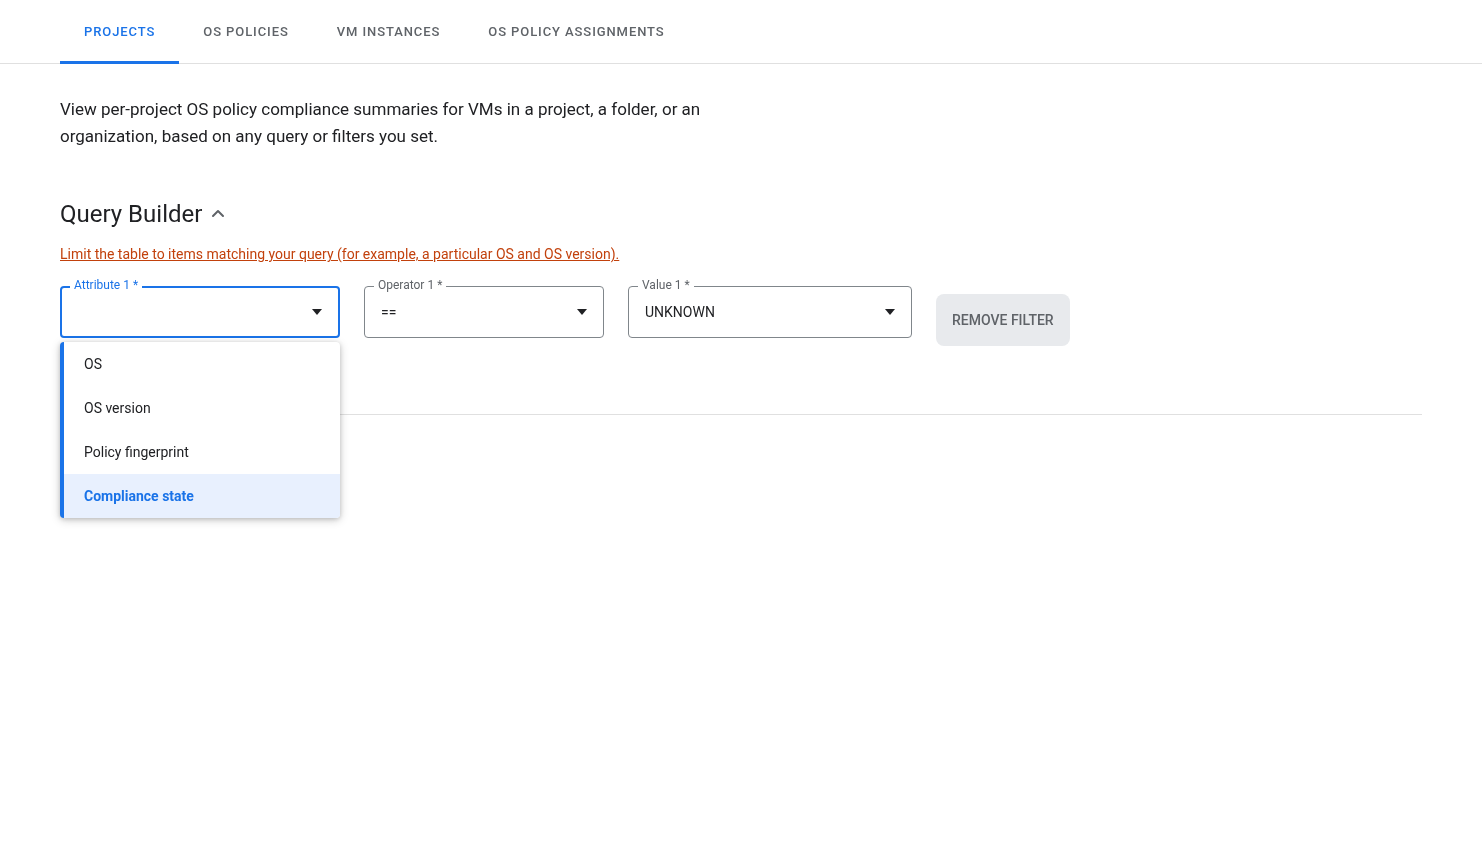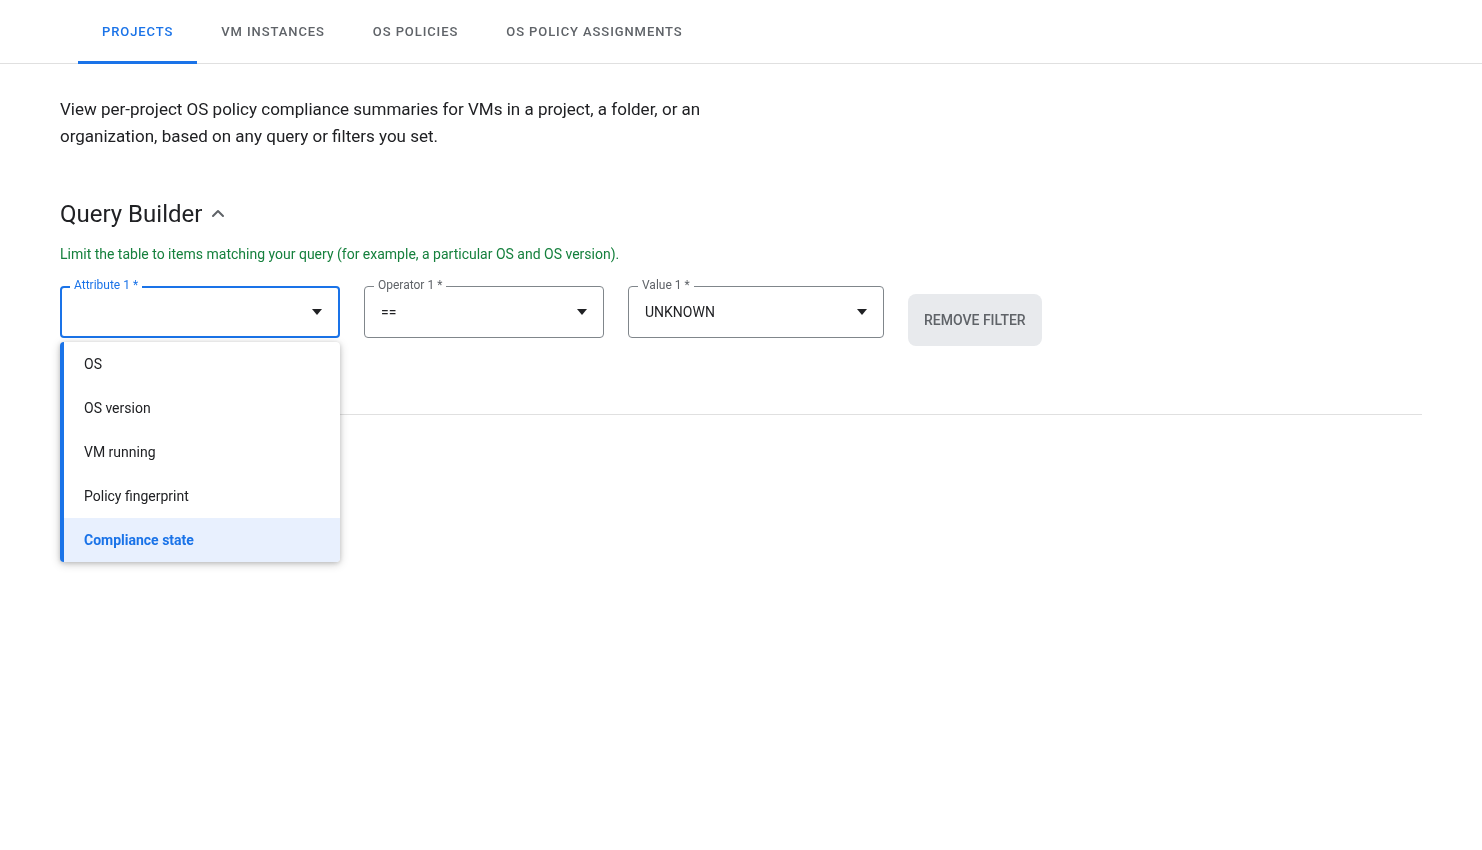--- a/index.html
+++ b/index.html
@@ -16,21 +16,21 @@
       width: 1482px;
       min-height: 850px;
       overflow: hidden;
     }
 
     
     .tabs-container {
       display: flex;
       align-items: flex-end;
       border-bottom: 1px solid #e0e0e0;
-      padding: 0 78px;
+      padding: 0 60px;
       height: 64px;
     }
 
     .tab {
       display: flex;
       align-items: center;
       height: 100%;
       padding: 0 24px;
       font-size: 13px;
       font-weight: 500;
@@ -79,22 +79,23 @@
       height: 32px;
       display: flex;
       align-items: center;
       justify-content: center;
       cursor: pointer;
       color: #5f6368;
     }
 
     .query-builder-desc {
       font-size: 14px;
-      color: #15803d;
+      color: #c2410c;
       margin-bottom: 24px;
+      text-decoration: underline;
     }
 
     
     .form-row {
       display: flex;
       align-items: flex-start;
       gap: 16px;
       position: relative;
       margin-bottom: 16px;
     }
@@ -245,24 +246,24 @@
     }
   </style>
 </head>
 <body>
 
 <div class="tabs-container">
   <div class="tab active">
     <span>PROJECTS</span>
   </div>
   <div class="tab">
+    <span>OS POLICIES</span>
+  </div>
+  <div class="tab">
     <span>VM INSTANCES</span>
-  </div>
-  <div class="tab">
-    <span>OS POLICIES</span>
   </div>
   <div class="tab">
     <span>OS POLICY ASSIGNMENTS</span>
   </div>
 </div>
 
 <div class="main-content">
 
   <p class="description">View per-project OS policy compliance summaries for VMs in a project, a folder, or an organization, based on any query or filters you set.</p>
 
@@ -288,42 +289,39 @@
         </div>
 
         <div class="dropdown-menu">
           <div class="dropdown-menu-item">
             <span>OS</span>
           </div>
           <div class="dropdown-menu-item">
             <span>OS version</span>
           </div>
           <div class="dropdown-menu-item">
-            <span>VM running</span>
-          </div>
-          <div class="dropdown-menu-item">
             <span>Policy fingerprint</span>
           </div>
           <div class="dropdown-menu-item selected">
             <span>Compliance state</span>
           </div>
         </div>
       </div>
 
       <div class="field-wrapper" style="margin-left: 8px;">
         <span class="field-label-normal">Operator 1 *</span>
         <div class="dropdown-field-normal">
           <span>==</span>
           <div class="chevron-down"></div>
         </div>
       </div>
 
       <div class="field-wrapper" style="margin-left: 8px;">
         <span class="field-label-normal">Value 1 *</span>
-        <div class="dropdown-field-normal" style="width: 256px;">
+        <div class="dropdown-field-normal" style="width: 284px;">
           <span>UNKNOWN</span>
           <div class="chevron-down"></div>
         </div>
       </div>
 
       <div class="action-btn-remove" style="margin-top: 8px; margin-left: 8px;">
         <span>REMOVE FILTER</span>
       </div>
 
     </div>

